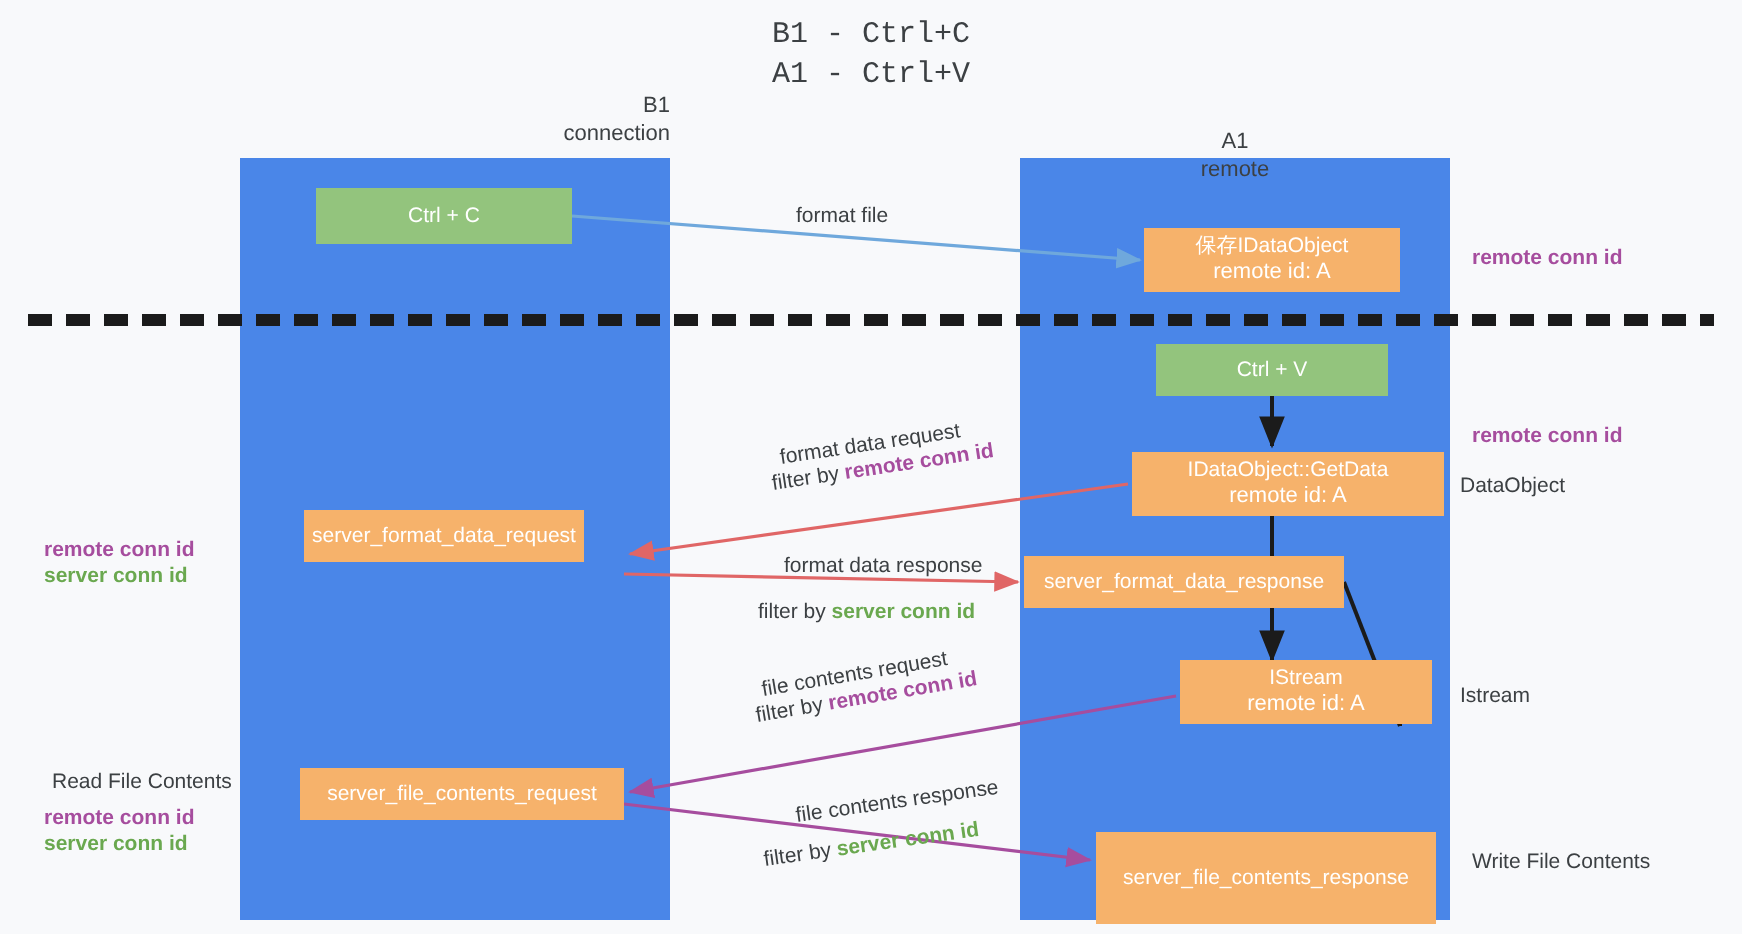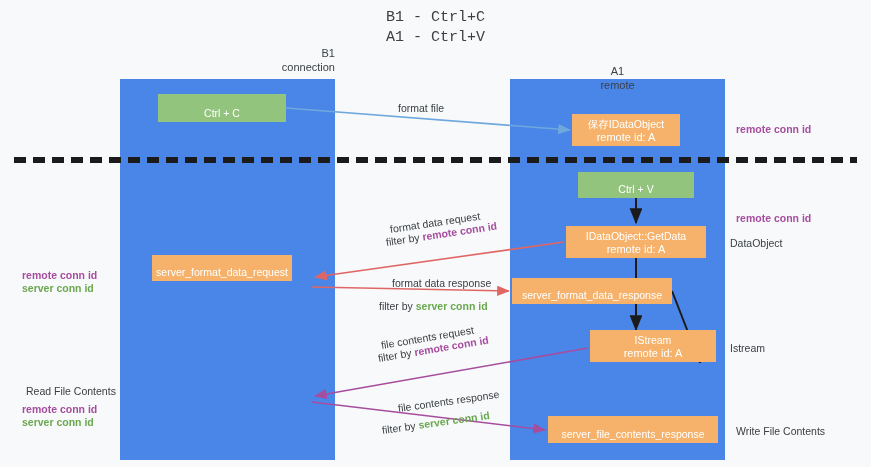--- a/index.html
+++ b/index.html
@@ -69,38 +69,38 @@
   
   .node {
     position: absolute;
     box-sizing: border-box;
     color: #ffffff;
     font-size: 10.5px;
     line-height: 13px;
     display: flex;
     flex-direction: column;
     align-items: center;
-    justify-content: flex-end;
+    justify-content: center;
     text-align: center;
     padding: 2px 6px;
   }
   .node.green { background: #93c47d; }
   .node.orange { background: #f6b26b; }
 
   .node .sub { font-size: 11px; line-height: 13px; }
 
   #n-ctrlc   { left: 158px; top: 94px;  width: 128px; height: 28px; }
-  #n-save    { left: 572px; top: 114px; width: 108px; height: 32px; }
+  #n-save    { left: 572px; top: 114px; width: 128px; height: 32px; }
   #n-ctrlv   { left: 578px; top: 172px; width: 116px; height: 26px; }
-  #n-getdata { left: 566px; top: 226px; width: 140px; height: 32px; }
+  #n-getdata { left: 566px; top: 226px; width: 156px; height: 32px; }
   #n-sfdreq  { left: 152px; top: 255px; width: 140px; height: 26px; }
   #n-sfdres  { left: 512px; top: 278px; width: 160px; height: 26px; }
   #n-istream { left: 590px; top: 330px; width: 126px; height: 32px; }
   #n-sfcreq  { left: 150px; top: 384px; width: 162px; height: 26px; }
-  #n-sfcres  { left: 548px; top: 416px; width: 170px; height: 27px; }
+  #n-sfcres  { left: 548px; top: 416px; width: 170px; height: 46px; }
 
   
   .lbl {
     position: absolute;
     font-size: 10.5px;
     line-height: 14px;
     color: #3c4043;
     white-space: nowrap;
   }
   .lbl.purple { color: #a64d9e; font-weight: bold; }
@@ -227,20 +227,23 @@
 
   <div class="node orange" id="n-sfdres">
     <div>server_format_data_response</div>
   </div>
 
   <div class="node orange" id="n-istream">
     <div>IStream</div>
     <div class="sub">remote id: A</div>
   </div>
 
+  <div class="node orange" id="n-sfcreq">
+    <div>server_file_contents_request</div>
+  </div>
 
   <div class="node orange" id="n-sfcres">
     <div>server_file_contents_response</div>
   </div>
 
   <div class="lbl" id="lbl-formatlist">format file</div>
 
   <div class="lbl rot-a" id="lbl-fdreq">format data request</div>
   <div class="lbl rot-a" id="lbl-fdreq-f"><span>filter by </span><span class="inline-purple">remote conn id</span></div>
 

